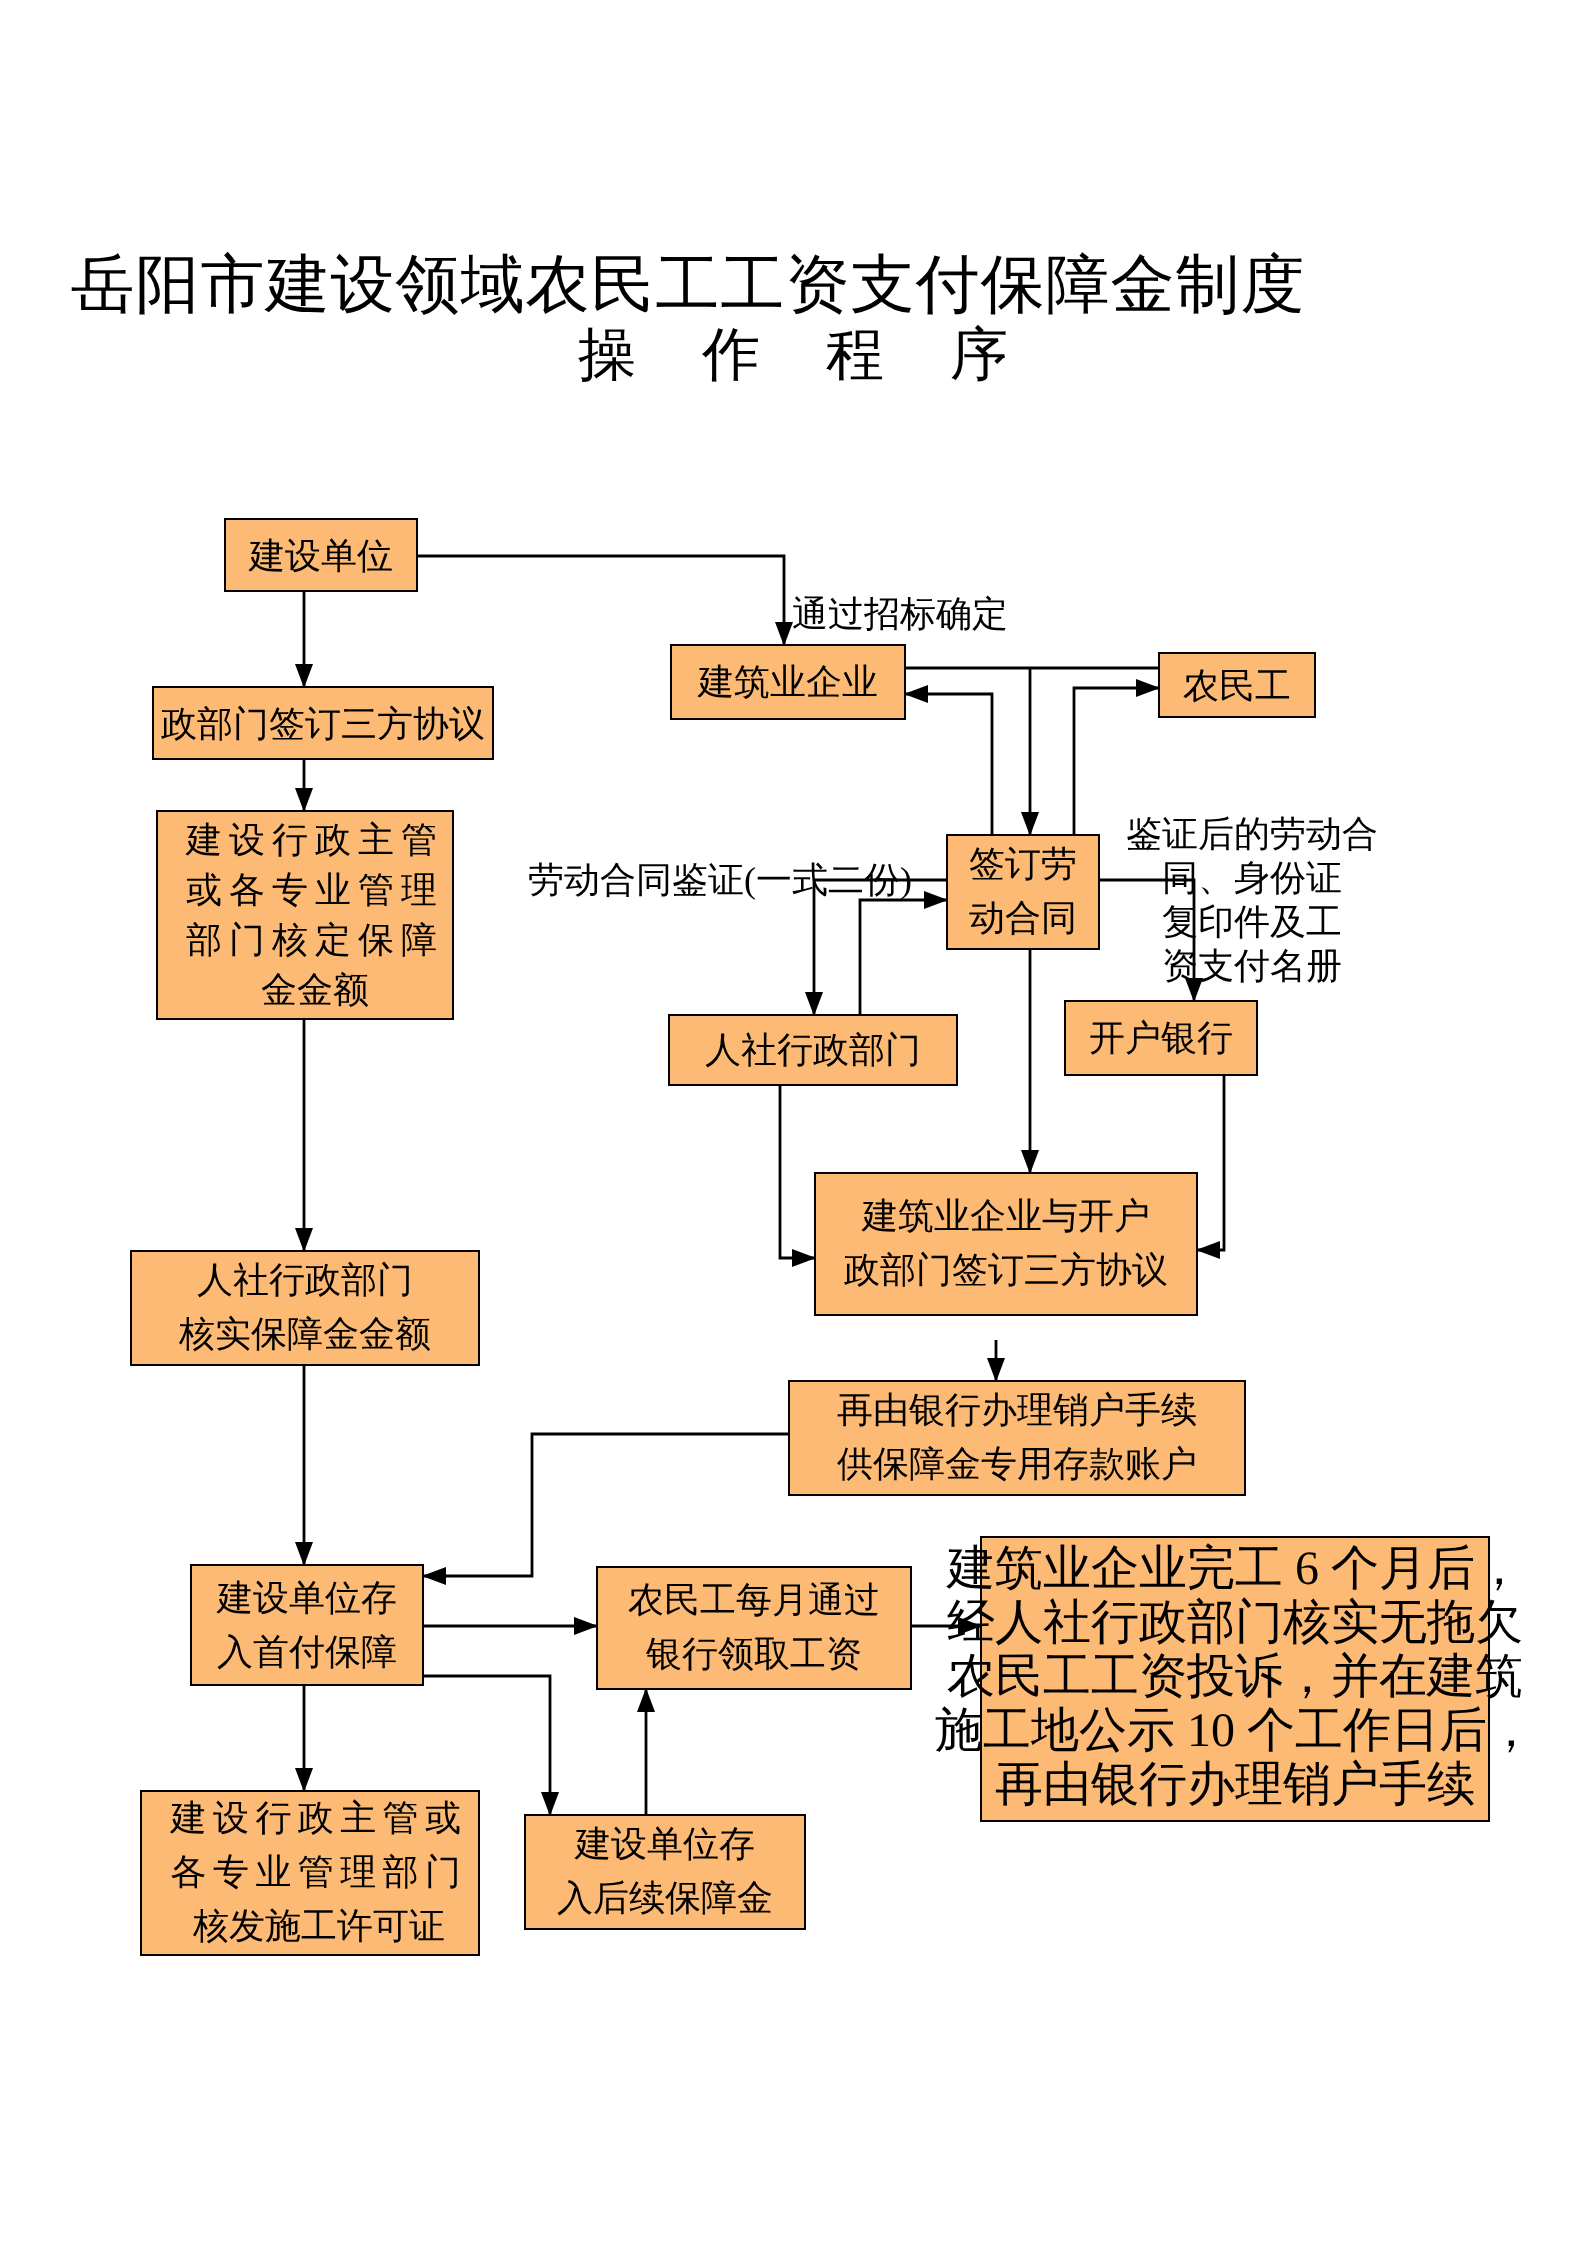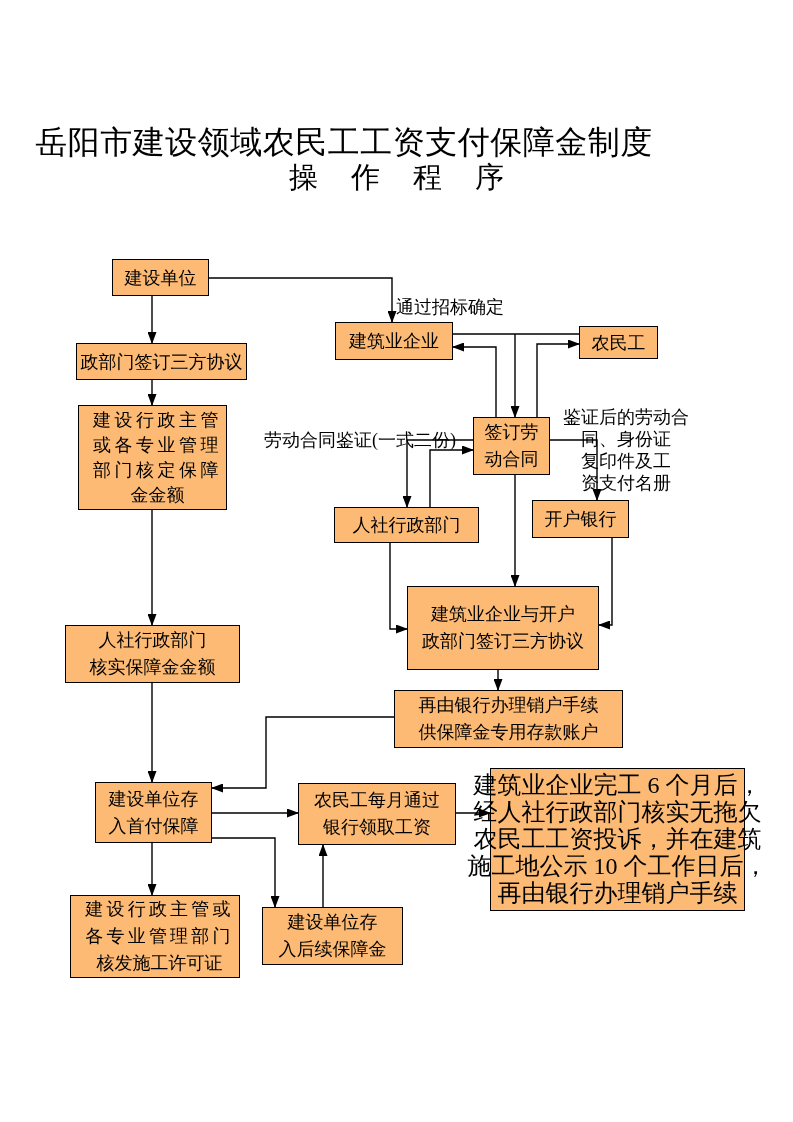--- a/index.html
+++ b/index.html
@@ -105,21 +105,21 @@
 </div>
 
 <div class="box" style="left:334px;top:507px;width:145px;height:36px">
   <div>人社行政部门</div>
 </div>
 
 <div class="box" style="left:532px;top:500px;width:97px;height:38px">
   <div>开户银行</div>
 </div>
 
-<div class="box lh27" style="left:407px;top:586px;width:192px;height:84px">
+<div class="box lh27" style="left:407px;top:586px;width:192px;height:72px">
   <div>建筑业企业与开户</div>
   <div>政部门签订三方协议</div>
 </div>
 
 <div class="box lh27" style="left:394px;top:690px;width:229px;height:58px">
   <div>再由银行办理销户手续</div>
   <div>供保障金专用存款账户</div>
 </div>
 
 <div class="box lh27" style="left:95px;top:782px;width:117px;height:61px">

